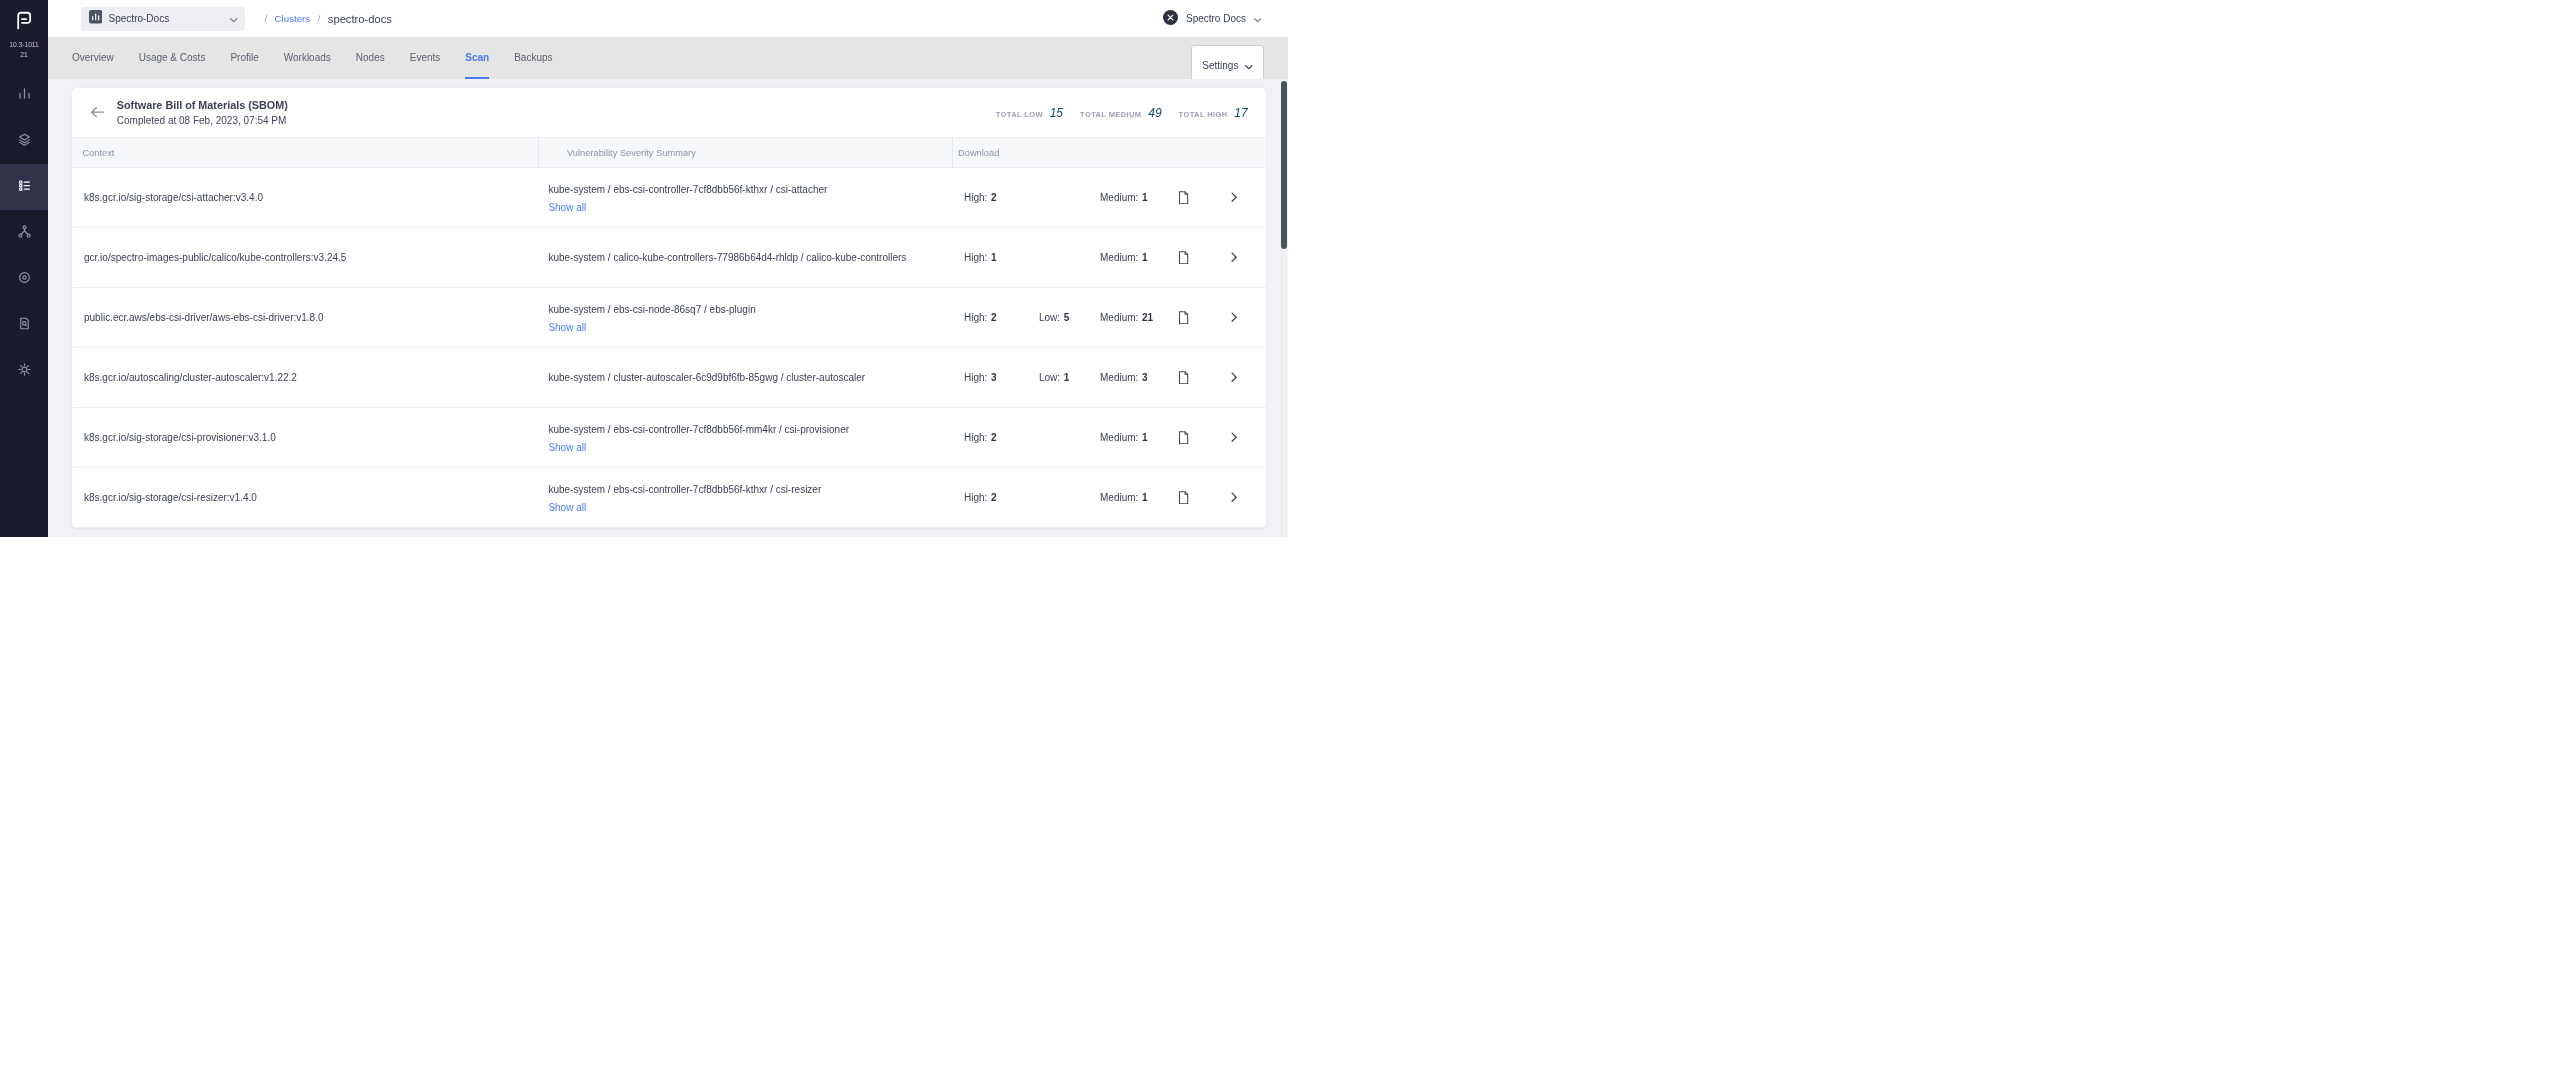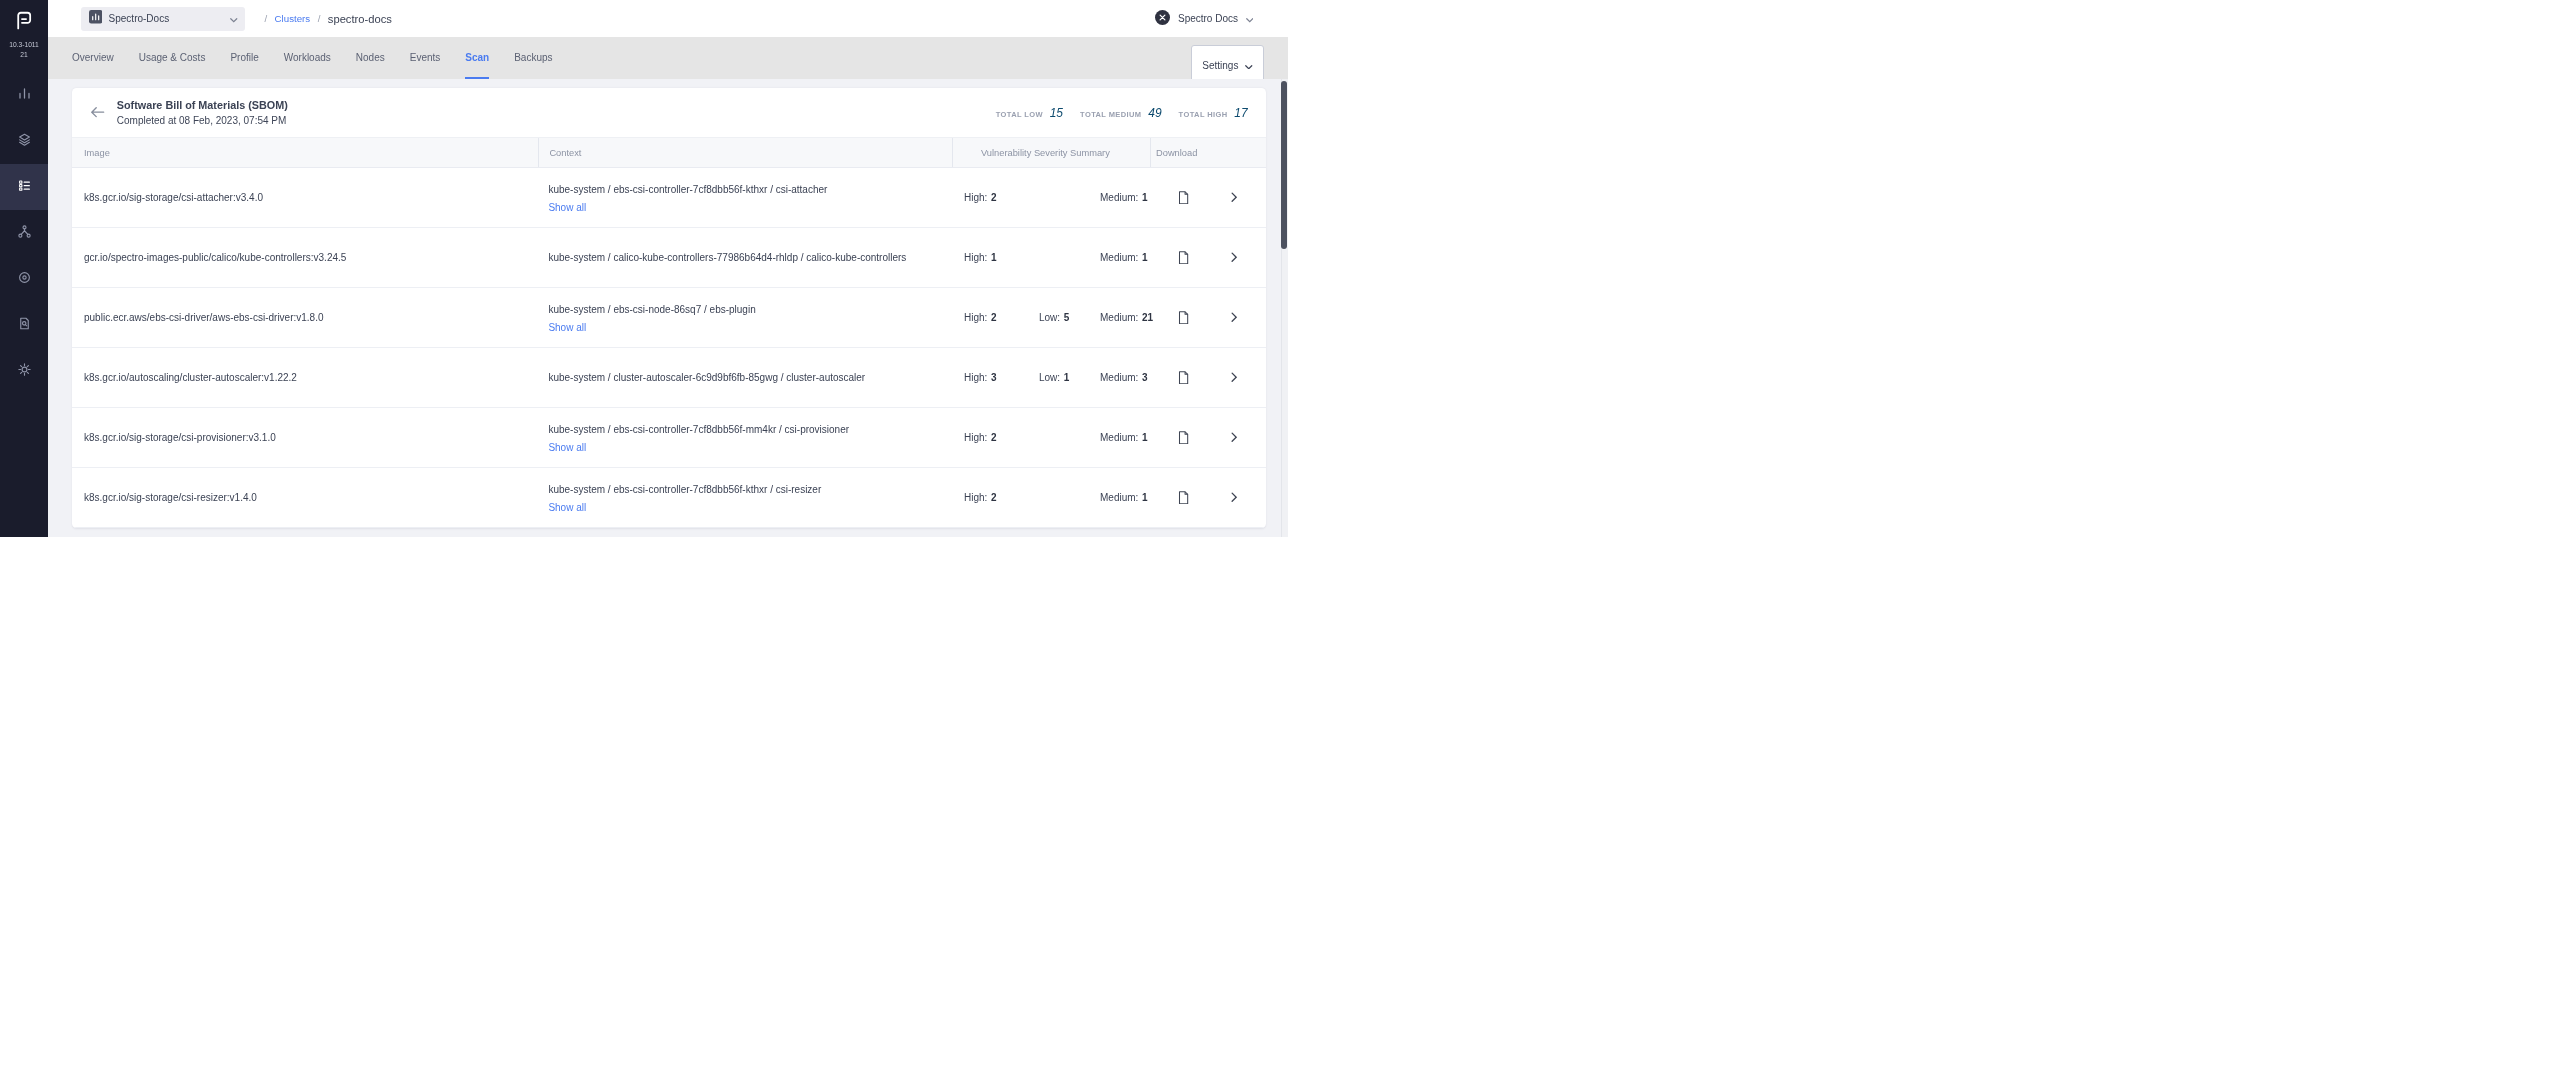--- a/index.html
+++ b/index.html
@@ -10,21 +10,21 @@
   }
   
   .sidebar { position:absolute; left:0; top:0; bottom:0; width:48px;
     background:var(--sidebar-bg,#1a1c2c); z-index:5; display:flex; flex-direction:column; align-items:center; }
   .logo { margin-top:9px; display:flex; }
   .version { margin-top:9px; width:31px; font-size:6.7px; line-height:1.5; color:#c6c9d6; text-align:center; word-break:break-all; }
   .nav { margin-top:12px; width:100%; }
   .nav-item { height:46px; display:flex; align-items:center; justify-content:center; color:#8f94a8; cursor:pointer; }
   .nav-item.active { background:var(--sidebar-active-bg,#30334a); color:#ffffff; }
   
-  .topbar { position:absolute; left:48px; top:0; right:8px; height:37px; background:#fff;
+  .topbar { position:absolute; left:48px; top:0; right:0; height:37px; background:#fff;
     display:flex; align-items:center; padding:0 27px 0 33px; }
   .proj-select { width:164px; height:24px; background:#ededf2; border-radius:3px;
     display:flex; align-items:center; gap:6.7px; padding:0 7.5px; cursor:pointer; }
   .proj-label { flex:1; font-size:10px; color:#3b4254; }
   .bc { display:flex; align-items:center; gap:7.5px; margin-left:19.4px; }
   .bc-sep { color:#9aa0af; font-size:9.7px; }
   .bc-link { color:var(--accent,#4a7bf0); font-size:9.7px; text-decoration:none; cursor:pointer; }
   .bc-current { color:#3b4254; font-size:11.2px; font-weight:500; }
   .top-right { margin-left:auto; display:flex; align-items:center; gap:7.5px; cursor:pointer; }
   .account-label { font-size:10px; font-weight:500; color:#3b4254; }
@@ -229,21 +229,20 @@
           <span class="total-value">49</span>
         </div>
         <div class="total-group">
           <span class="total-label">TOTAL HIGH</span>
           <span class="total-value">17</span>
         </div>
       </div>
     </div>
 
     <div class="thead">
-      <div class="th">Image</div>
       <div class="th ctx">Context</div>
       <div class="th sev">Vulnerability Severity Summary</div>
       <div class="th dl">Download</div>
     </div>
 
     <div class="trow">
       <div class="cell-image">k8s.gcr.io/sig-storage/csi-attacher:v3.4.0</div>
       <div class="cell-context">
         <div class="ctx-text">kube-system / ebs-csi-controller-7cf8dbb56f-kthxr / csi-attacher</div>
         <a class="show-all">Show all</a>

